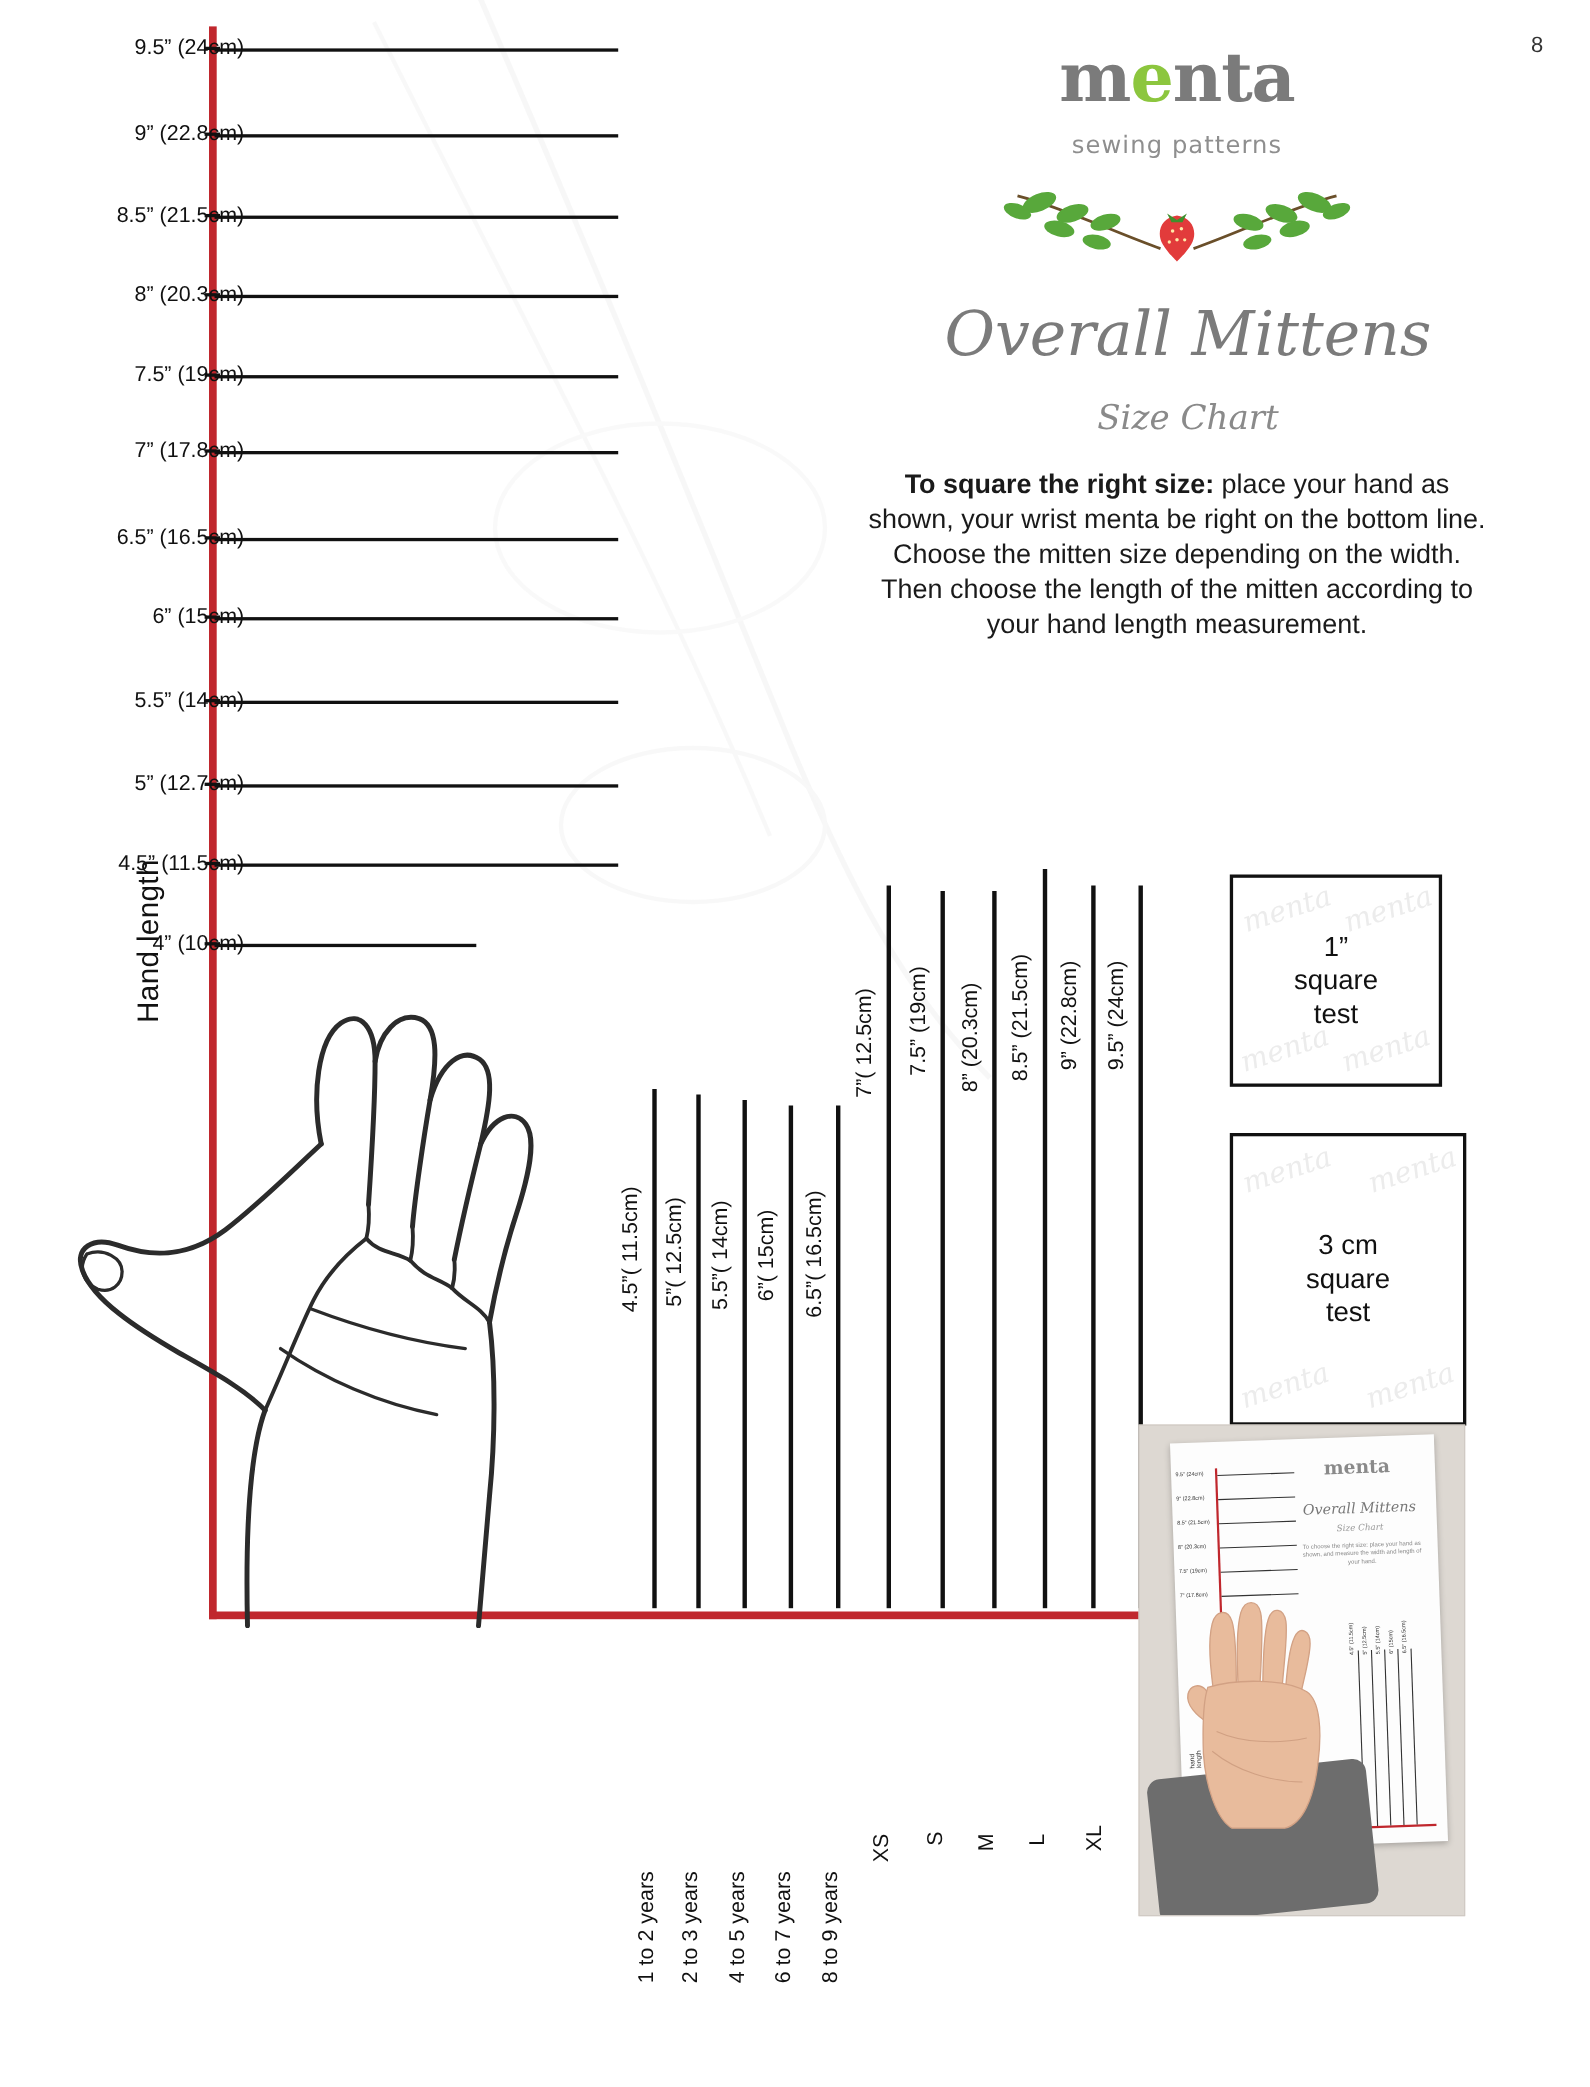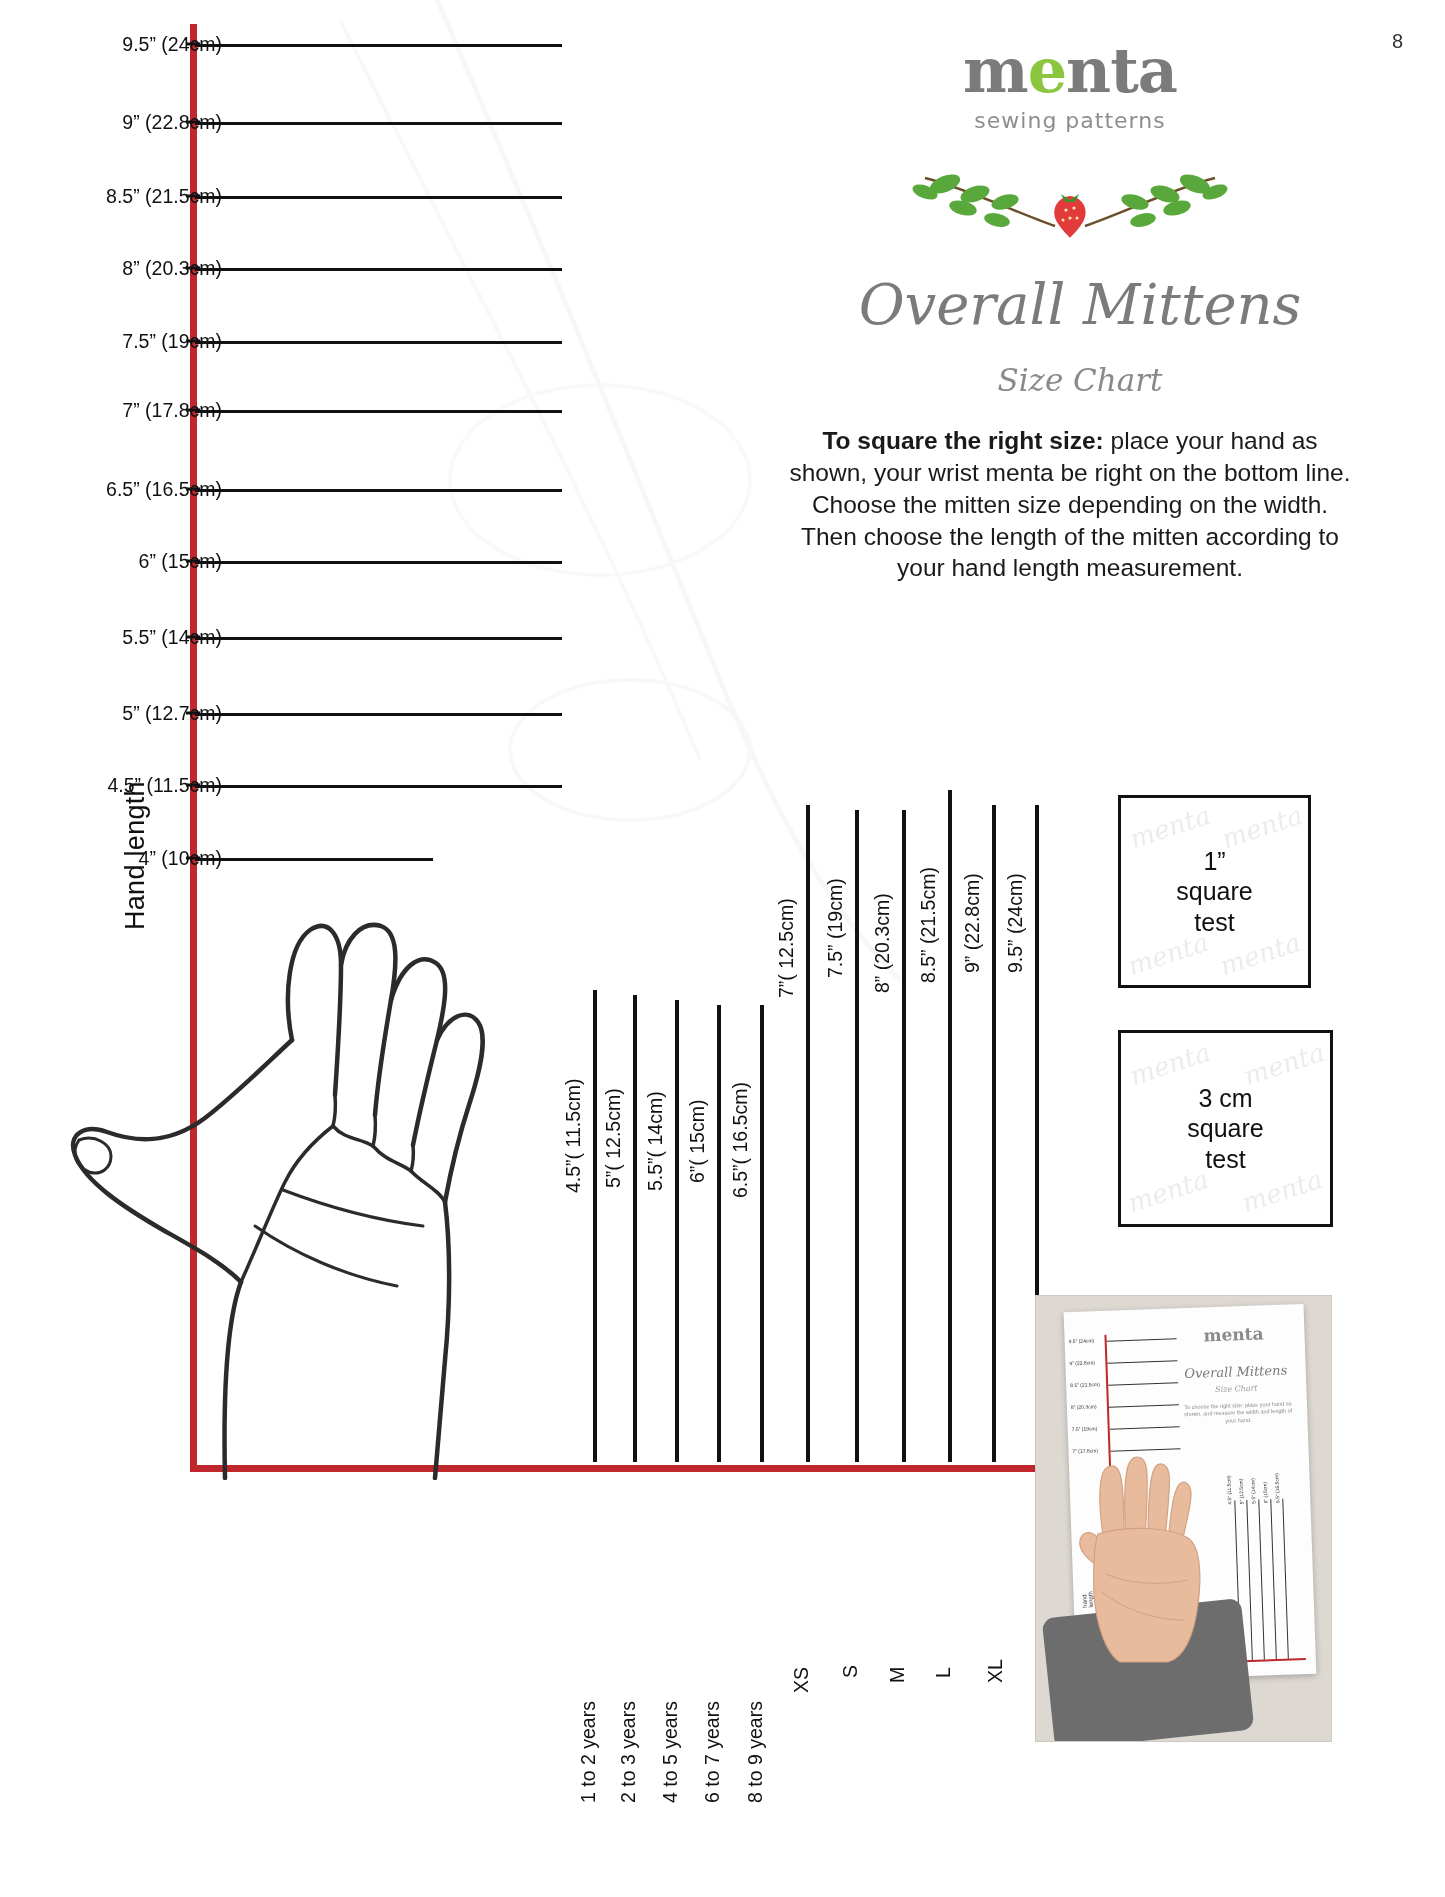--- a/index.html
+++ b/index.html
@@ -136,21 +136,21 @@
     letter-spacing: -1px;
     line-height: 1;
     color: #7b7b7b;
   }
   #brand .menta .m1 { color: #7b7b7b; }
   #brand .menta .e1 { color: #8cc63e; }
   #brand .sub {
     font-size: 22px;
     letter-spacing: 1px;
     color: #8e8e8e;
-    margin-top: 6px;
+    margin-top: 18px;
     font-family: "DejaVu Sans", sans-serif;
   }
   #logo-leaves {
     position: absolute;
     left: 905px;
     top: 168px;
     width: 330px;
     height: 72px;
   }
   #doc-title {
@@ -195,21 +195,21 @@
     display: flex;
     flex-direction: column;
     align-items: center;
     justify-content: center;
     font-size: 25px;
     line-height: 1.22;
     color: #111;
     background: transparent;
   }
   #test-inch { left: 1118px; top: 795px; width: 193px; height: 193px; }
-  #test-cm   { left: 1118px; top: 1030px; width: 215px; height: 197px; }
+  #test-cm   { left: 1118px; top: 1030px; width: 215px; height: 266px; }
   .wm {
     position: absolute;
     font-family: "DejaVu Serif", serif;
     font-style: italic;
     color: #ececec;
     font-size: 26px;
     pointer-events: none;
   }
 
   

